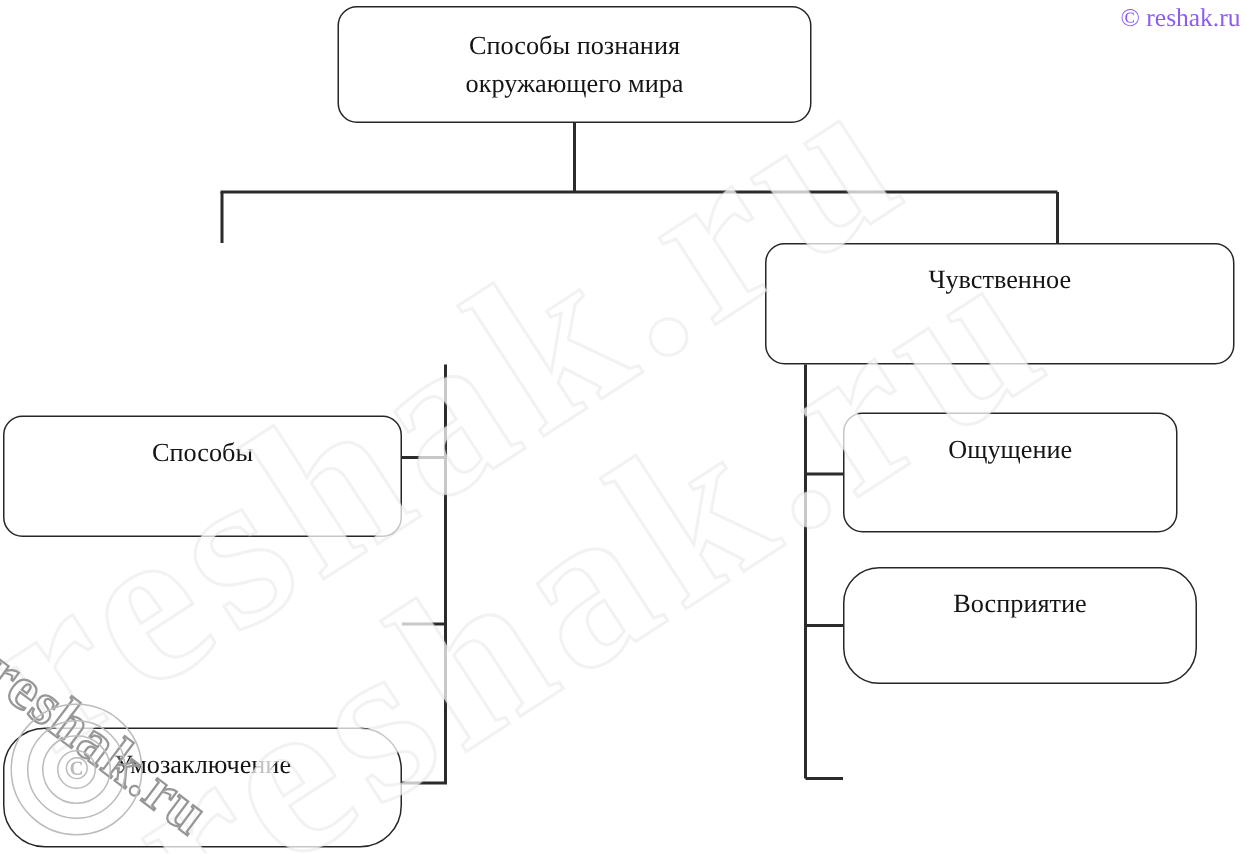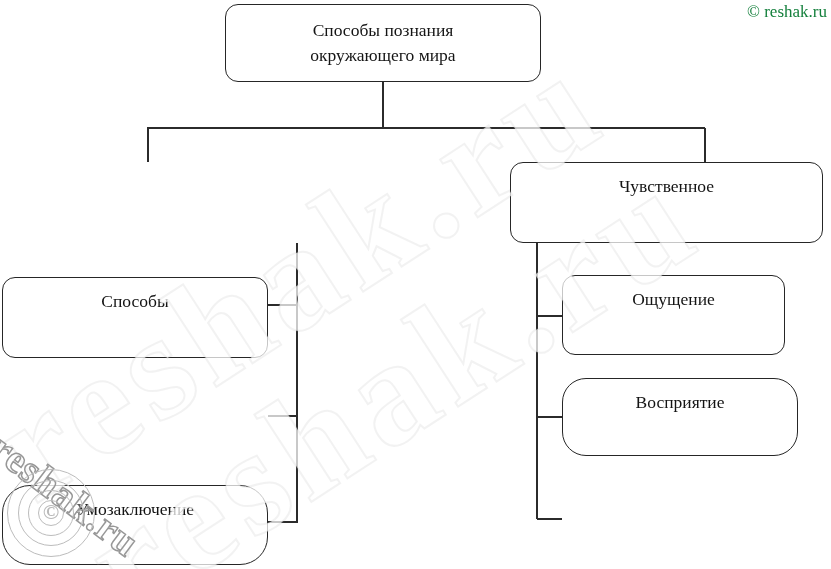--- a/index.html
+++ b/index.html
@@ -15,21 +15,21 @@
   .node {
     position: absolute; box-sizing: border-box; z-index: 2;
     border: 1.5px solid #262626; border-radius: 13px; background: #ffffff;
     display: flex; justify-content: center;
     font-size: 17.5px; line-height: 1.45; text-align: center;
   }
   .node.mid { align-items: center; padding: 0 34px; }
   .node.top { align-items: flex-start; padding-top: 11px; }
   .copyright {
     position: absolute; top: 2px; right: 4px; z-index: 9;
-    font-size: 17px; color: #15803d;
+    font-size: 17px; color: #8b5cf6;
   }
   .ghost {
     position: absolute; z-index: 5; white-space: nowrap; pointer-events: none;
     font-weight: bold; font-size: 150px; letter-spacing: 8px;
     color: rgba(255,255,255,0.74);
     -webkit-text-stroke: 2px rgba(175,175,175,0.16);
     transform-origin: 0 0; transform: rotate(-33deg);
   }
   #ghost-1 { left: -40px; top: 390px; }
   #ghost-2 { left: 55px;  top: 505px; }

